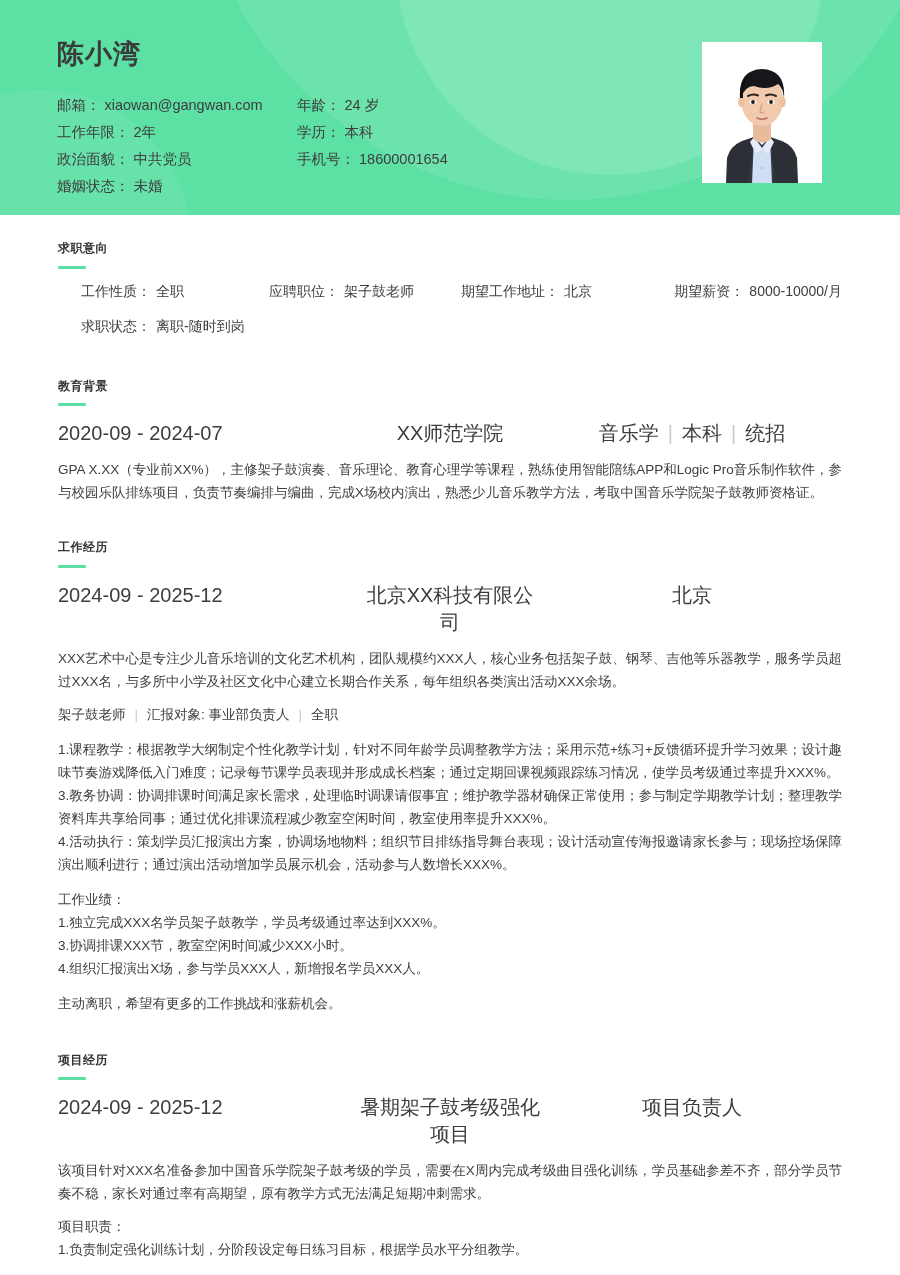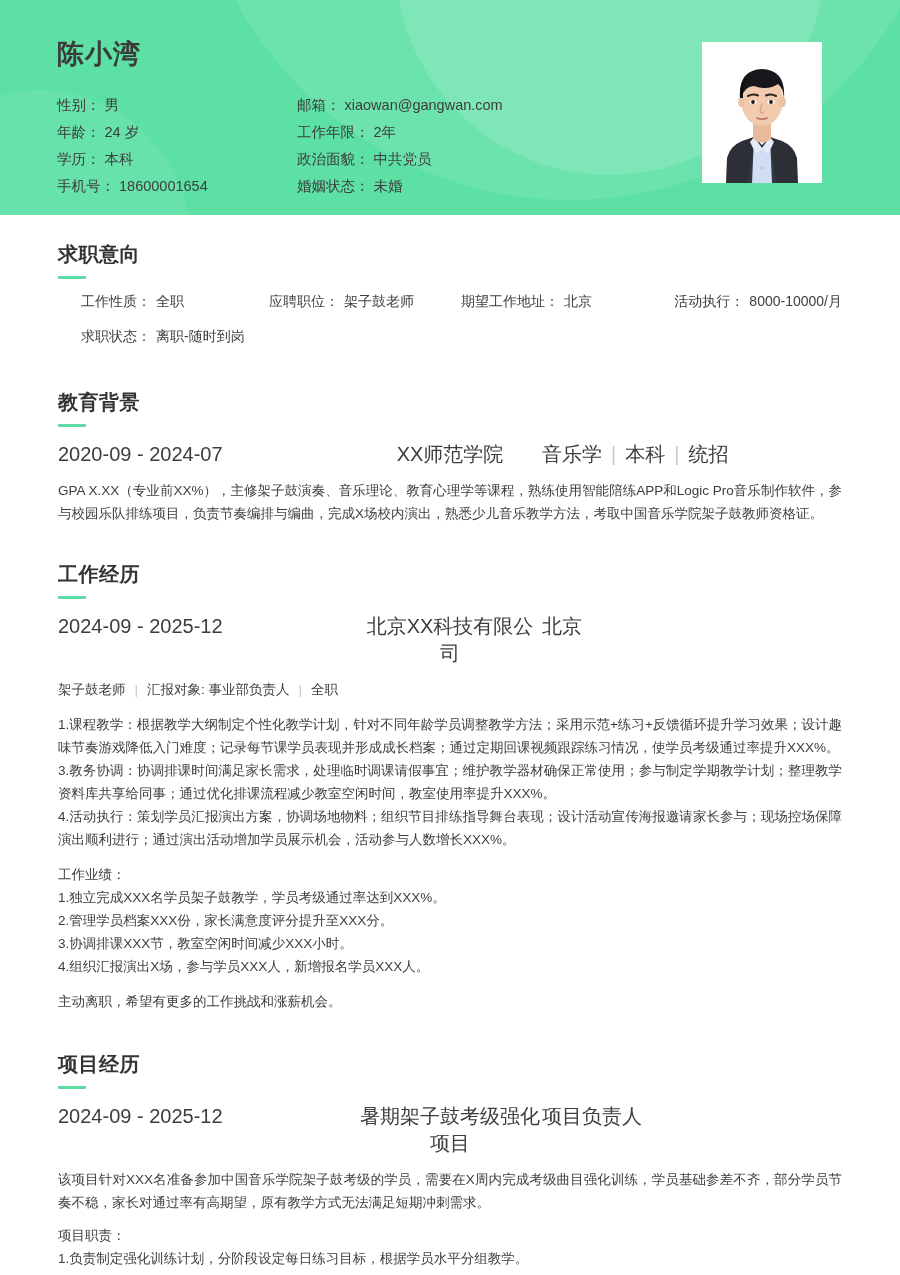--- a/index.html
+++ b/index.html
@@ -57,21 +57,21 @@
     background:#ffffff;
     overflow:hidden;
   }
   .photo svg { display:block; width:120px; height:141px; }
 
   
   .content { padding:0 58px 0 58px; }
 
   .section { padding-top:26px; }
   .section-title {
-    font-size:20px;
+    font-size:12px;
     font-weight:bold;
     color:#333333;
     letter-spacing:0.5px;
     line-height:1.3;
   }
   .title-rule {
     width:28px;
     height:3px;
     background:#5fdca2;
     margin-top:9px;
@@ -92,21 +92,21 @@
   
   .entry-head {
     display:flex;
     align-items:baseline;
     font-size:20px;
     color:#3d3d3d;
     margin-bottom:11px;
   }
   .eh-left  { flex:0 0 300px; text-align:left; }
   .eh-mid   { flex:1 1 auto; text-align:center; }
-  .eh-right { flex:0 0 300px; text-align:left; white-space:nowrap; }
+  .eh-right { flex:0 0 300px; text-align:center; white-space:nowrap; }
   .sep { color:#c9c9c9; margin:0 9px; font-weight:300; }
 
   .para {
     font-size:13.5px;
     line-height:23px;
     color:#3d3d3d;
     text-align:justify;
     margin-bottom:10px;
   }
   .meta-line {
@@ -130,21 +130,20 @@
 <div class="page">
 
   <div class="header">
     <div class="deco deco-1"></div>
     <div class="deco deco-2"></div>
     <div class="deco deco-3"></div>
 
     <div class="header-inner">
       <div class="name">陈小湾</div>
       <div class="info-grid">
-        <div class="info-item"><span class="k">性别：</span><span class="v">男</span></div>
         <div class="info-item"><span class="k">邮箱：</span><span class="v">xiaowan@gangwan.com</span></div>
         <div class="info-item"><span class="k">年龄：</span><span class="v">24 岁</span></div>
         <div class="info-item"><span class="k">工作年限：</span><span class="v">2年</span></div>
         <div class="info-item"><span class="k">学历：</span><span class="v">本科</span></div>
         <div class="info-item"><span class="k">政治面貌：</span><span class="v">中共党员</span></div>
         <div class="info-item"><span class="k">手机号：</span><span class="v">18600001654</span></div>
         <div class="info-item"><span class="k">婚姻状态：</span><span class="v">未婚</span></div>
       </div>
     </div>
 
@@ -189,21 +188,21 @@
   <div class="content">
 
     <div class="section">
       <div class="section-title">求职意向</div>
       <div class="title-rule"></div>
 
       <div class="intent-row">
         <div class="intent-field if-1"><span class="k">工作性质：</span><span class="v">全职</span></div>
         <div class="intent-field if-2"><span class="k">应聘职位：</span><span class="v">架子鼓老师</span></div>
         <div class="intent-field if-3"><span class="k">期望工作地址：</span><span class="v">北京</span></div>
-        <div class="intent-field if-4"><span class="k">活动执行：</span><span class="v">8000-10000/月</span></div>
+        <div class="intent-field if-4"><span class="k">期望薪资：</span><span class="v">8000-10000/月</span></div>
       </div>
       <div class="intent-row">
         <div class="intent-field if-1"><span class="k">求职状态：</span><span class="v">离职-随时到岗</span></div>
       </div>
     </div>
 
     <div class="section">
       <div class="section-title">教育背景</div>
       <div class="title-rule"></div>
 
@@ -220,35 +219,35 @@
     <div class="section">
       <div class="section-title">工作经历</div>
       <div class="title-rule"></div>
 
       <div class="entry-head">
         <div class="eh-left">2024-09 - 2025-12</div>
         <div class="eh-mid">北京XX科技有限公司</div>
         <div class="eh-right">北京</div>
       </div>
 
+      <div class="para">XXX艺术中心是专注少儿音乐培训的文化艺术机构，团队规模约XXX人，核心业务包括架子鼓、钢琴、吉他等乐器教学，服务学员超过XXX名，与多所中小学及社区文化中心建立长期合作关系，每年组织各类演出活动XXX余场。</div>
 
       <div class="meta-line">
         <span>架子鼓老师</span><span class="sep">|</span><span>汇报对象: 事业部负责人</span><span class="sep">|</span><span>全职</span>
       </div>
 
       <div class="block">
         <div class="line">1.课程教学：根据教学大纲制定个性化教学计划，针对不同年龄学员调整教学方法；采用示范+练习+反馈循环提升学习效果；设计趣味节奏游戏降低入门难度；记录每节课学员表现并形成成长档案；通过定期回课视频跟踪练习情况，使学员考级通过率提升XXX%。</div>
         <div class="line">3.教务协调：协调排课时间满足家长需求，处理临时调课请假事宜；维护教学器材确保正常使用；参与制定学期教学计划；整理教学资料库共享给同事；通过优化排课流程减少教室空闲时间，教室使用率提升XXX%。</div>
         <div class="line">4.活动执行：策划学员汇报演出方案，协调场地物料；组织节目排练指导舞台表现；设计活动宣传海报邀请家长参与；现场控场保障演出顺利进行；通过演出活动增加学员展示机会，活动参与人数增长XXX%。</div>
       </div>
 
       <div class="block">
         <div class="block-title">工作业绩：</div>
         <div class="line">1.独立完成XXX名学员架子鼓教学，学员考级通过率达到XXX%。</div>
-        <div class="line">2.管理学员档案XXX份，家长满意度评分提升至XXX分。</div>
         <div class="line">3.协调排课XXX节，教室空闲时间减少XXX小时。</div>
         <div class="line">4.组织汇报演出X场，参与学员XXX人，新增报名学员XXX人。</div>
       </div>
 
       <div class="meta-line">主动离职，希望有更多的工作挑战和涨薪机会。</div>
     </div>
 
     <div class="section">
       <div class="section-title">项目经历</div>
       <div class="title-rule"></div>

